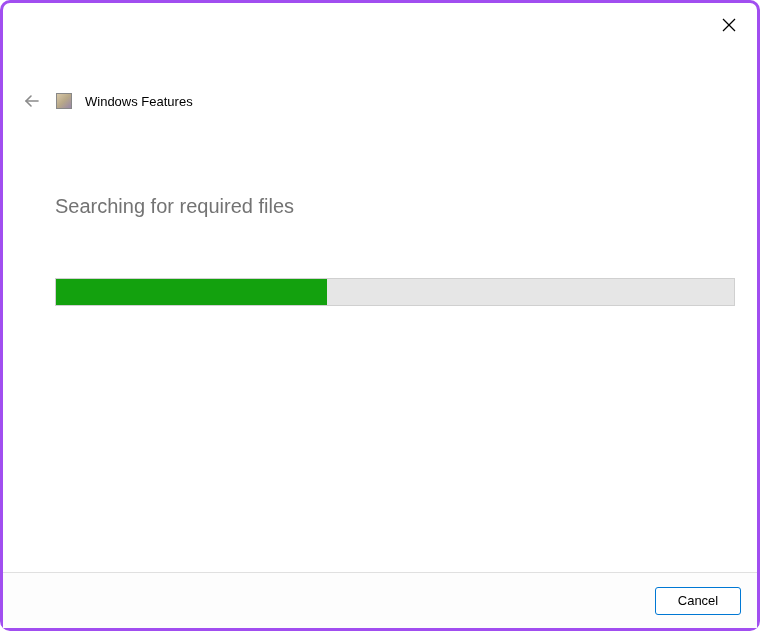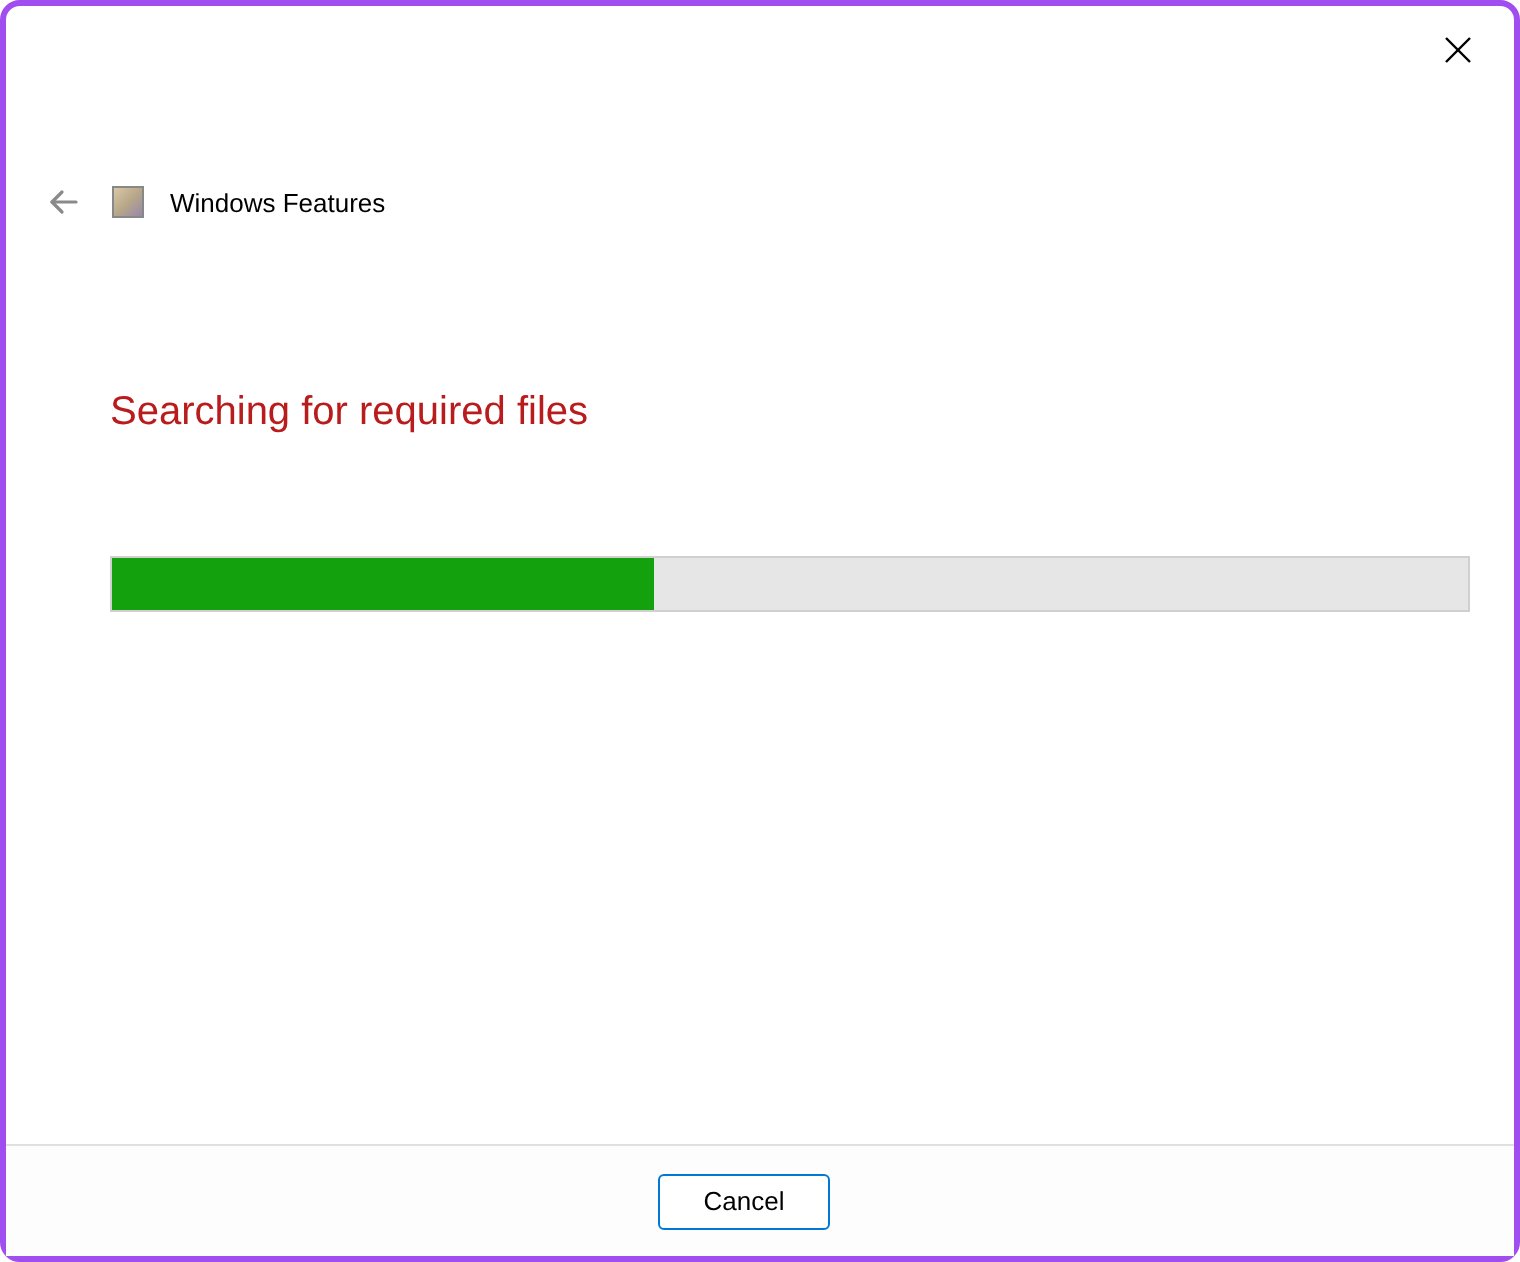--- a/index.html
+++ b/index.html
@@ -83,41 +83,41 @@
       font-size: 13px;
       color: #000;
     }
     .content {
       flex: 1;
       padding: 40px 26px 0 52px;
     }
     .main-heading {
       font-size: 20px;
       font-weight: 400;
-      color: #b91c1c;
+      color: #737373;
       margin-bottom: 60px;
     }
     .progress-container {
       width: 680px;
       height: 28px;
       background: #e6e6e6;
       border: 1px solid #d0d0d0;
       position: relative;
       overflow: hidden;
     }
     .progress-fill {
       height: 100%;
       background: #13a10e;
       width: 40%;
     }
     .footer {
       height: 56px;
       border-top: 1px solid #e0e0e0;
       display: flex;
-      justify-content: center;
+      justify-content: flex-end;
       align-items: center;
       padding-right: 16px;
       background: #fdfdfd;
     }
     .cancel-btn {
       min-width: 86px;
       height: 28px;
       background: #ffffff;
       border: 1px solid #0078d4;
       border-radius: 3px;

